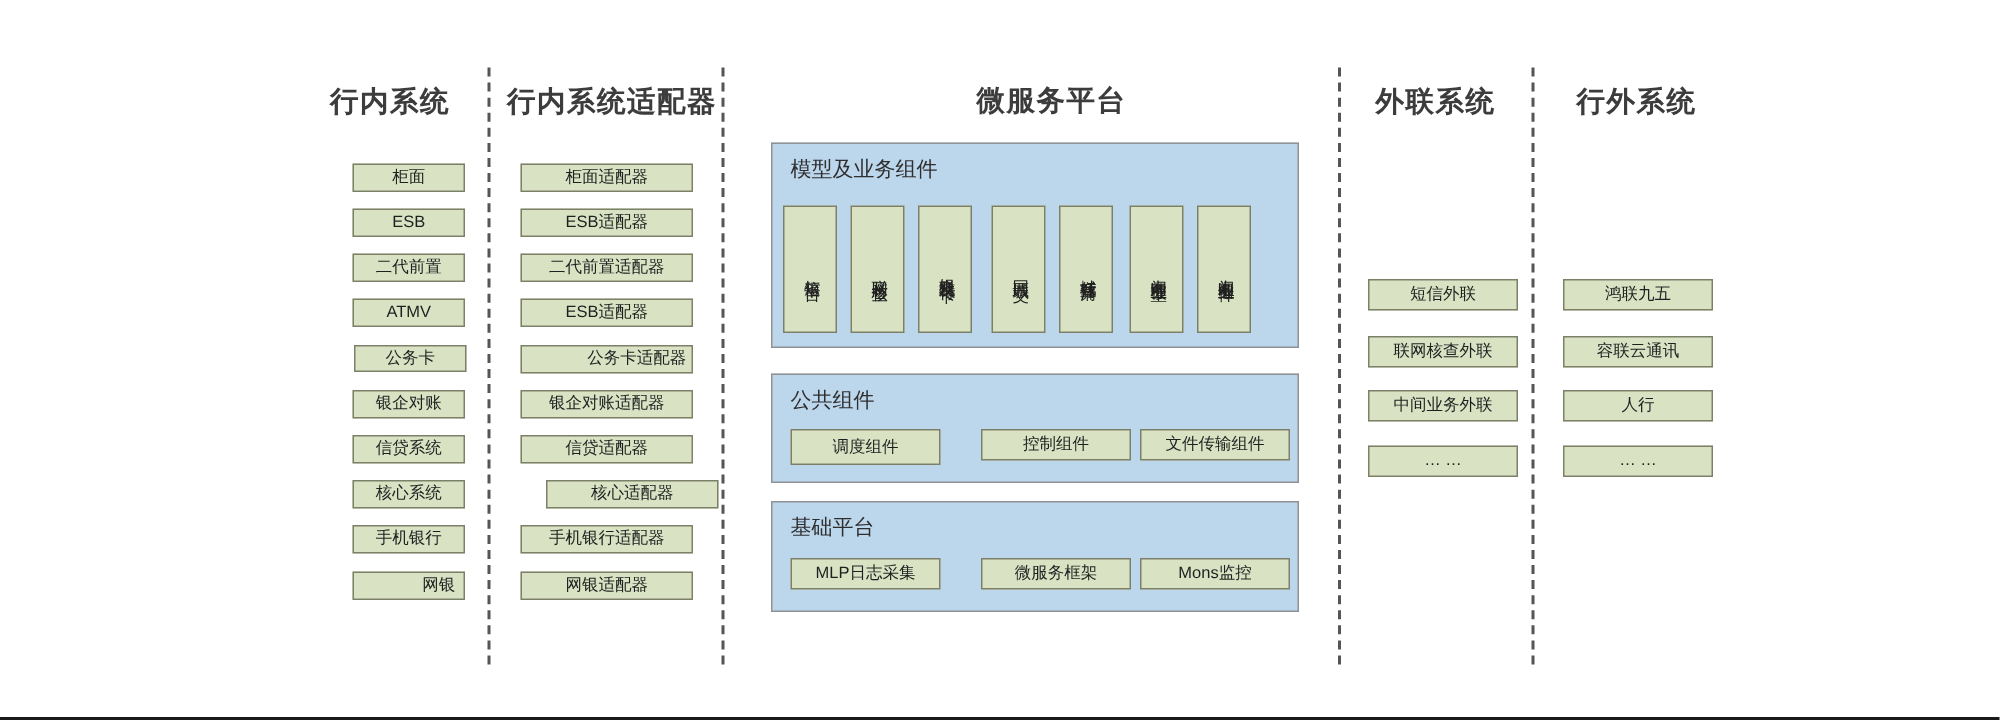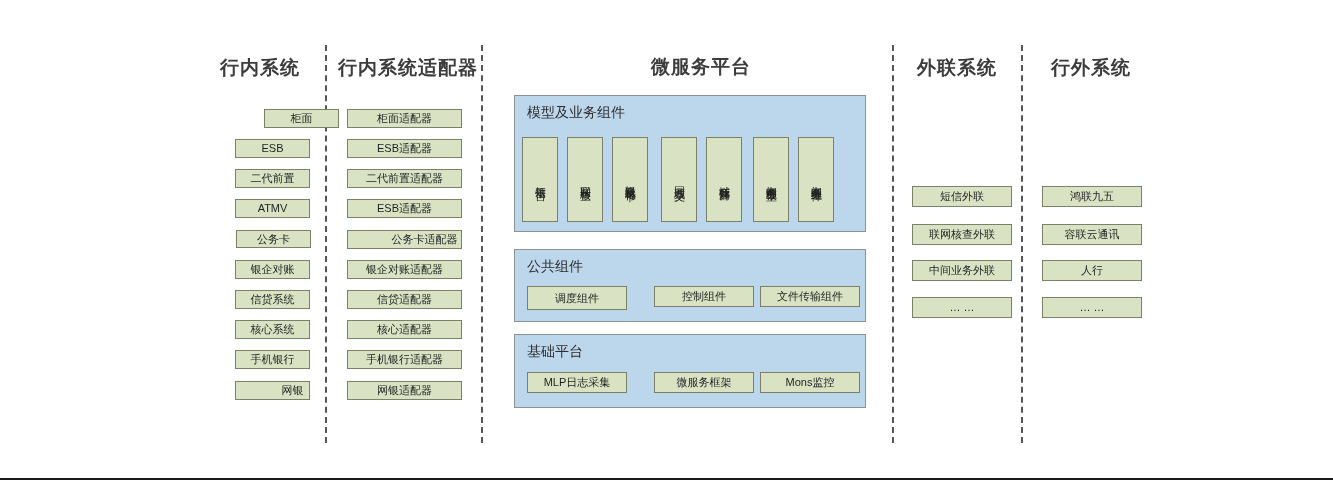--- a/index.html
+++ b/index.html
@@ -94,39 +94,39 @@
 <div class="divider" style="left:481px;"></div>
 <div class="divider" style="left:892px;"></div>
 <div class="divider" style="left:1021px;"></div>
 
 <div class="col-title" style="left:195px; top:55px; width:130px;">行内系统</div>
 <div class="col-title" style="left:338px; top:55px; width:140px;">行内系统适配器</div>
 <div class="col-title" style="left:551px; top:54px; width:300px;">微服务平台</div>
 <div class="col-title" style="left:897px; top:55px; width:120px;">外联系统</div>
 <div class="col-title" style="left:1026px; top:55px; width:130px;">行外系统</div>
 
-<div class="node" style="left:235px; top:109px; width:75px; height:19px;margin-left:29px;">柜面</div>
+<div class="node" style="left:235px; top:109px; width:75px; height:19px;">柜面</div>
 <div class="node" style="left:235px; top:139px; width:75px; height:19px;">ESB</div>
 <div class="node" style="left:235px; top:169px; width:75px; height:19px;">二代前置</div>
 <div class="node" style="left:235px; top:199px; width:75px; height:19px;">ATMV</div>
 <div class="node" style="left:236px; top:230px; width:75px; height:18px;">公务卡</div>
 <div class="node" style="left:235px; top:260px; width:75px; height:19px;">银企对账</div>
 <div class="node" style="left:235px; top:290px; width:75px; height:19px;">信贷系统</div>
 <div class="node" style="left:235px; top:320px; width:75px; height:19px;">核心系统</div>
 <div class="node" style="left:235px; top:350px; width:75px; height:19px;">手机银行</div>
 <div class="node" style="left:235px; top:381px; width:75px; height:19px;padding-left:40px;">网银</div>
 
 <div class="node" style="left:347px; top:109px; width:115px; height:19px;">柜面适配器</div>
 <div class="node" style="left:347px; top:139px; width:115px; height:19px;">ESB适配器</div>
 <div class="node" style="left:347px; top:169px; width:115px; height:19px;">二代前置适配器</div>
 <div class="node" style="left:347px; top:199px; width:115px; height:19px;">ESB适配器</div>
 <div class="node" style="left:347px; top:230px; width:115px; height:19px;padding-left:40px;">公务卡适配器</div>
 <div class="node" style="left:347px; top:260px; width:115px; height:19px;">银企对账适配器</div>
 <div class="node" style="left:347px; top:290px; width:115px; height:19px;">信贷适配器</div>
-<div class="node" style="left:347px; top:320px; width:115px; height:19px;">核心适配器</div>
+<div class="node" style="left:364px; top:320px; width:115px; height:19px;">核心适配器</div>
 <div class="node" style="left:347px; top:350px; width:115px; height:19px;">手机银行适配器</div>
 <div class="node" style="left:347px; top:381px; width:115px; height:19px;">网银适配器</div>
 
 <div class="panel" style="left:514px; top:95px; width:352px; height:137px;">
   <div class="panel-title">模型及业务组件</div>
 </div>
 <div class="node vert" style="left:522px; top:137px; width:36px; height:85px;">短信平台</div>
 <div class="node vert" style="left:567px; top:137px; width:36px; height:85px;">联网核查</div>
 <div class="node vert" style="left:612px; top:137px; width:36px; height:85px;">银联及银行卡</div>
 <div class="node vert" style="left:661px; top:137px; width:36px; height:85px;">同城票交</div>

